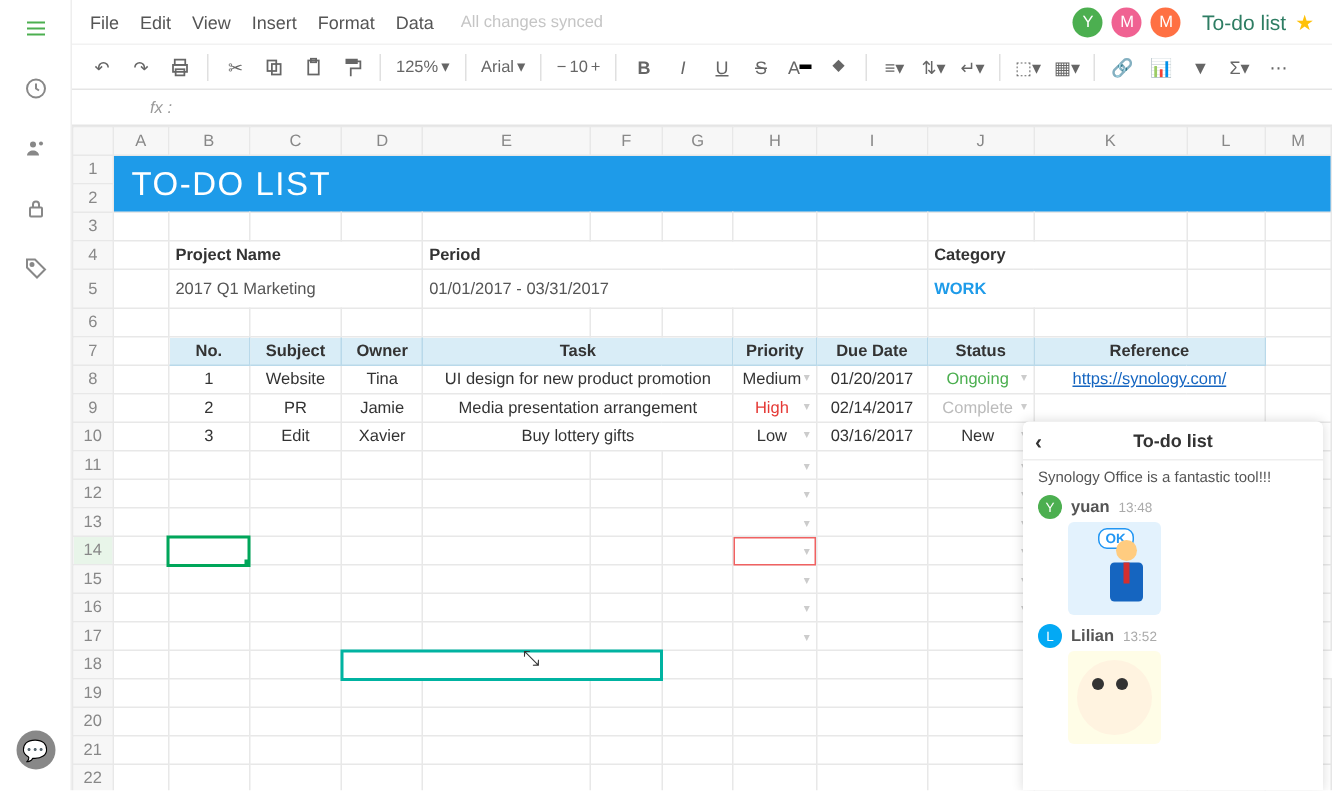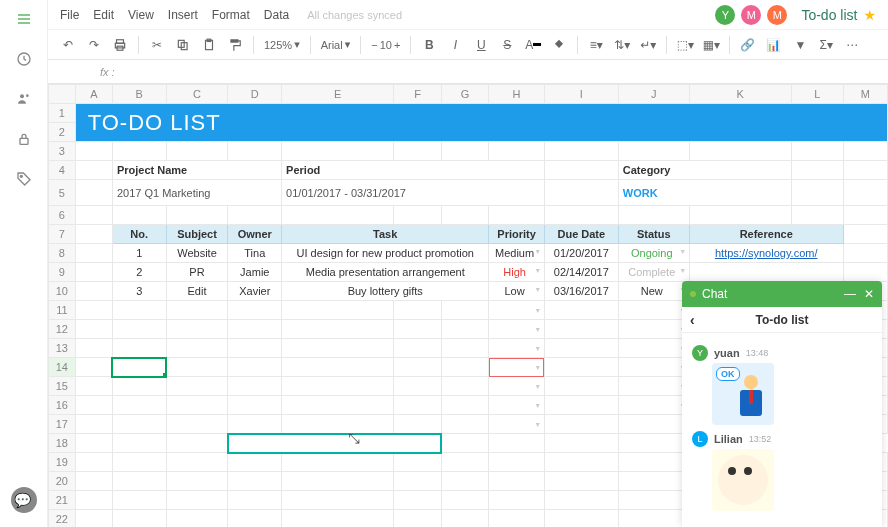--- a/index.html
+++ b/index.html
@@ -65,21 +65,21 @@
 .chatpanel .csub { height: 26px; display: flex; align-items: center; justify-content: center; font-size: 12px; font-weight: bold; border-bottom: 1px solid #eee; position: relative; }
 .chatpanel .csub .back { position: absolute; left: 8px; font-size: 14px; color: #333; }
 .chatpanel .cbody { flex: 1; padding: 6px 10px; font-size: 10px; color: #555; overflow: hidden; }
 .chatpanel .msg { margin-bottom: 4px; }
 .chatpanel .user { display: flex; align-items: center; gap: 6px; margin: 6px 0 2px; }
 .chatpanel .uav { width: 16px; height: 16px; border-radius: 50%; color: #fff; font-size: 9px; display: flex; align-items: center; justify-content: center; }
 .chatpanel .uname { font-weight: bold; font-size: 11px; }
 .chatpanel .utime { font-size: 9px; color: #aaa; }
 .sticker { width: 62px; height: 62px; margin: 2px 0 2px 20px; border-radius: 4px; background: #fffde7; position: relative; overflow: hidden; }
 .sticker.person { background: #e3f2fd; }
-.ok-bubble { position: absolute; left: 4px; top: 4px; background: #fff; border: 1px solid #2196f3; color: #2196f3; font-size: 9px; padding: 1px 4px; border-radius: 6px; font-weight: bold; }
+.ok-bubble { position: absolute; left: 20px; top: 4px; background: #fff; border: 1px solid #2196f3; color: #2196f3; font-size: 9px; padding: 1px 4px; border-radius: 6px; font-weight: bold; }
 .person-body { position: absolute; right: 6px; bottom: 0; width: 34px; height: 50px; }
 .person-body .head { width: 14px; height: 14px; background: #ffcc80; border-radius: 50%; margin: 0 auto; }
 .person-body .torso { width: 22px; height: 26px; background: #1565c0; margin: 1px auto 0; border-radius: 3px; position: relative; }
 .person-body .tie { position: absolute; left: 9px; top: 0; width: 4px; height: 14px; background: #d32f2f; }
 .dog { position: absolute; inset: 6px; background: #fff3e0; border-radius: 50%; }
 .dog::before { content:""; position: absolute; left: 10px; top: 12px; width: 8px; height: 8px; background: #333; border-radius: 50%; box-shadow: 16px 0 0 #333; }
 </style>
 </head>
 <body>
 
@@ -568,33 +568,26 @@
               <td></td>
             </tr>
 
       </tbody>
         </table>
     </div>
   </div>
 </div>
 
 <div class="chatpanel">
-  <div class="chead">
-    <span class="dot"></span>
-    <span>Chat</span>
-    <span class="ctrls">
-        <span>—</span>
-        <span>✕</span>
-      </span>
-  </div>
   <div class="csub">
     <span class="back">‹</span>
     <span>To-do list</span>
   </div>
   <div class="cbody">
+    <div class="msg">Synology Office is a fantastic tool!!!</div>
     <div class="user">
       <div class="uav" style="background:#4caf50">Y</div>
       <span class="uname">yuan</span>
       <span class="utime">13:48</span>
     </div>
     <div class="sticker person">
       <span class="ok-bubble">OK</span>
       <div class="person-body">
           <div class="head"></div>
           <div class="torso">

